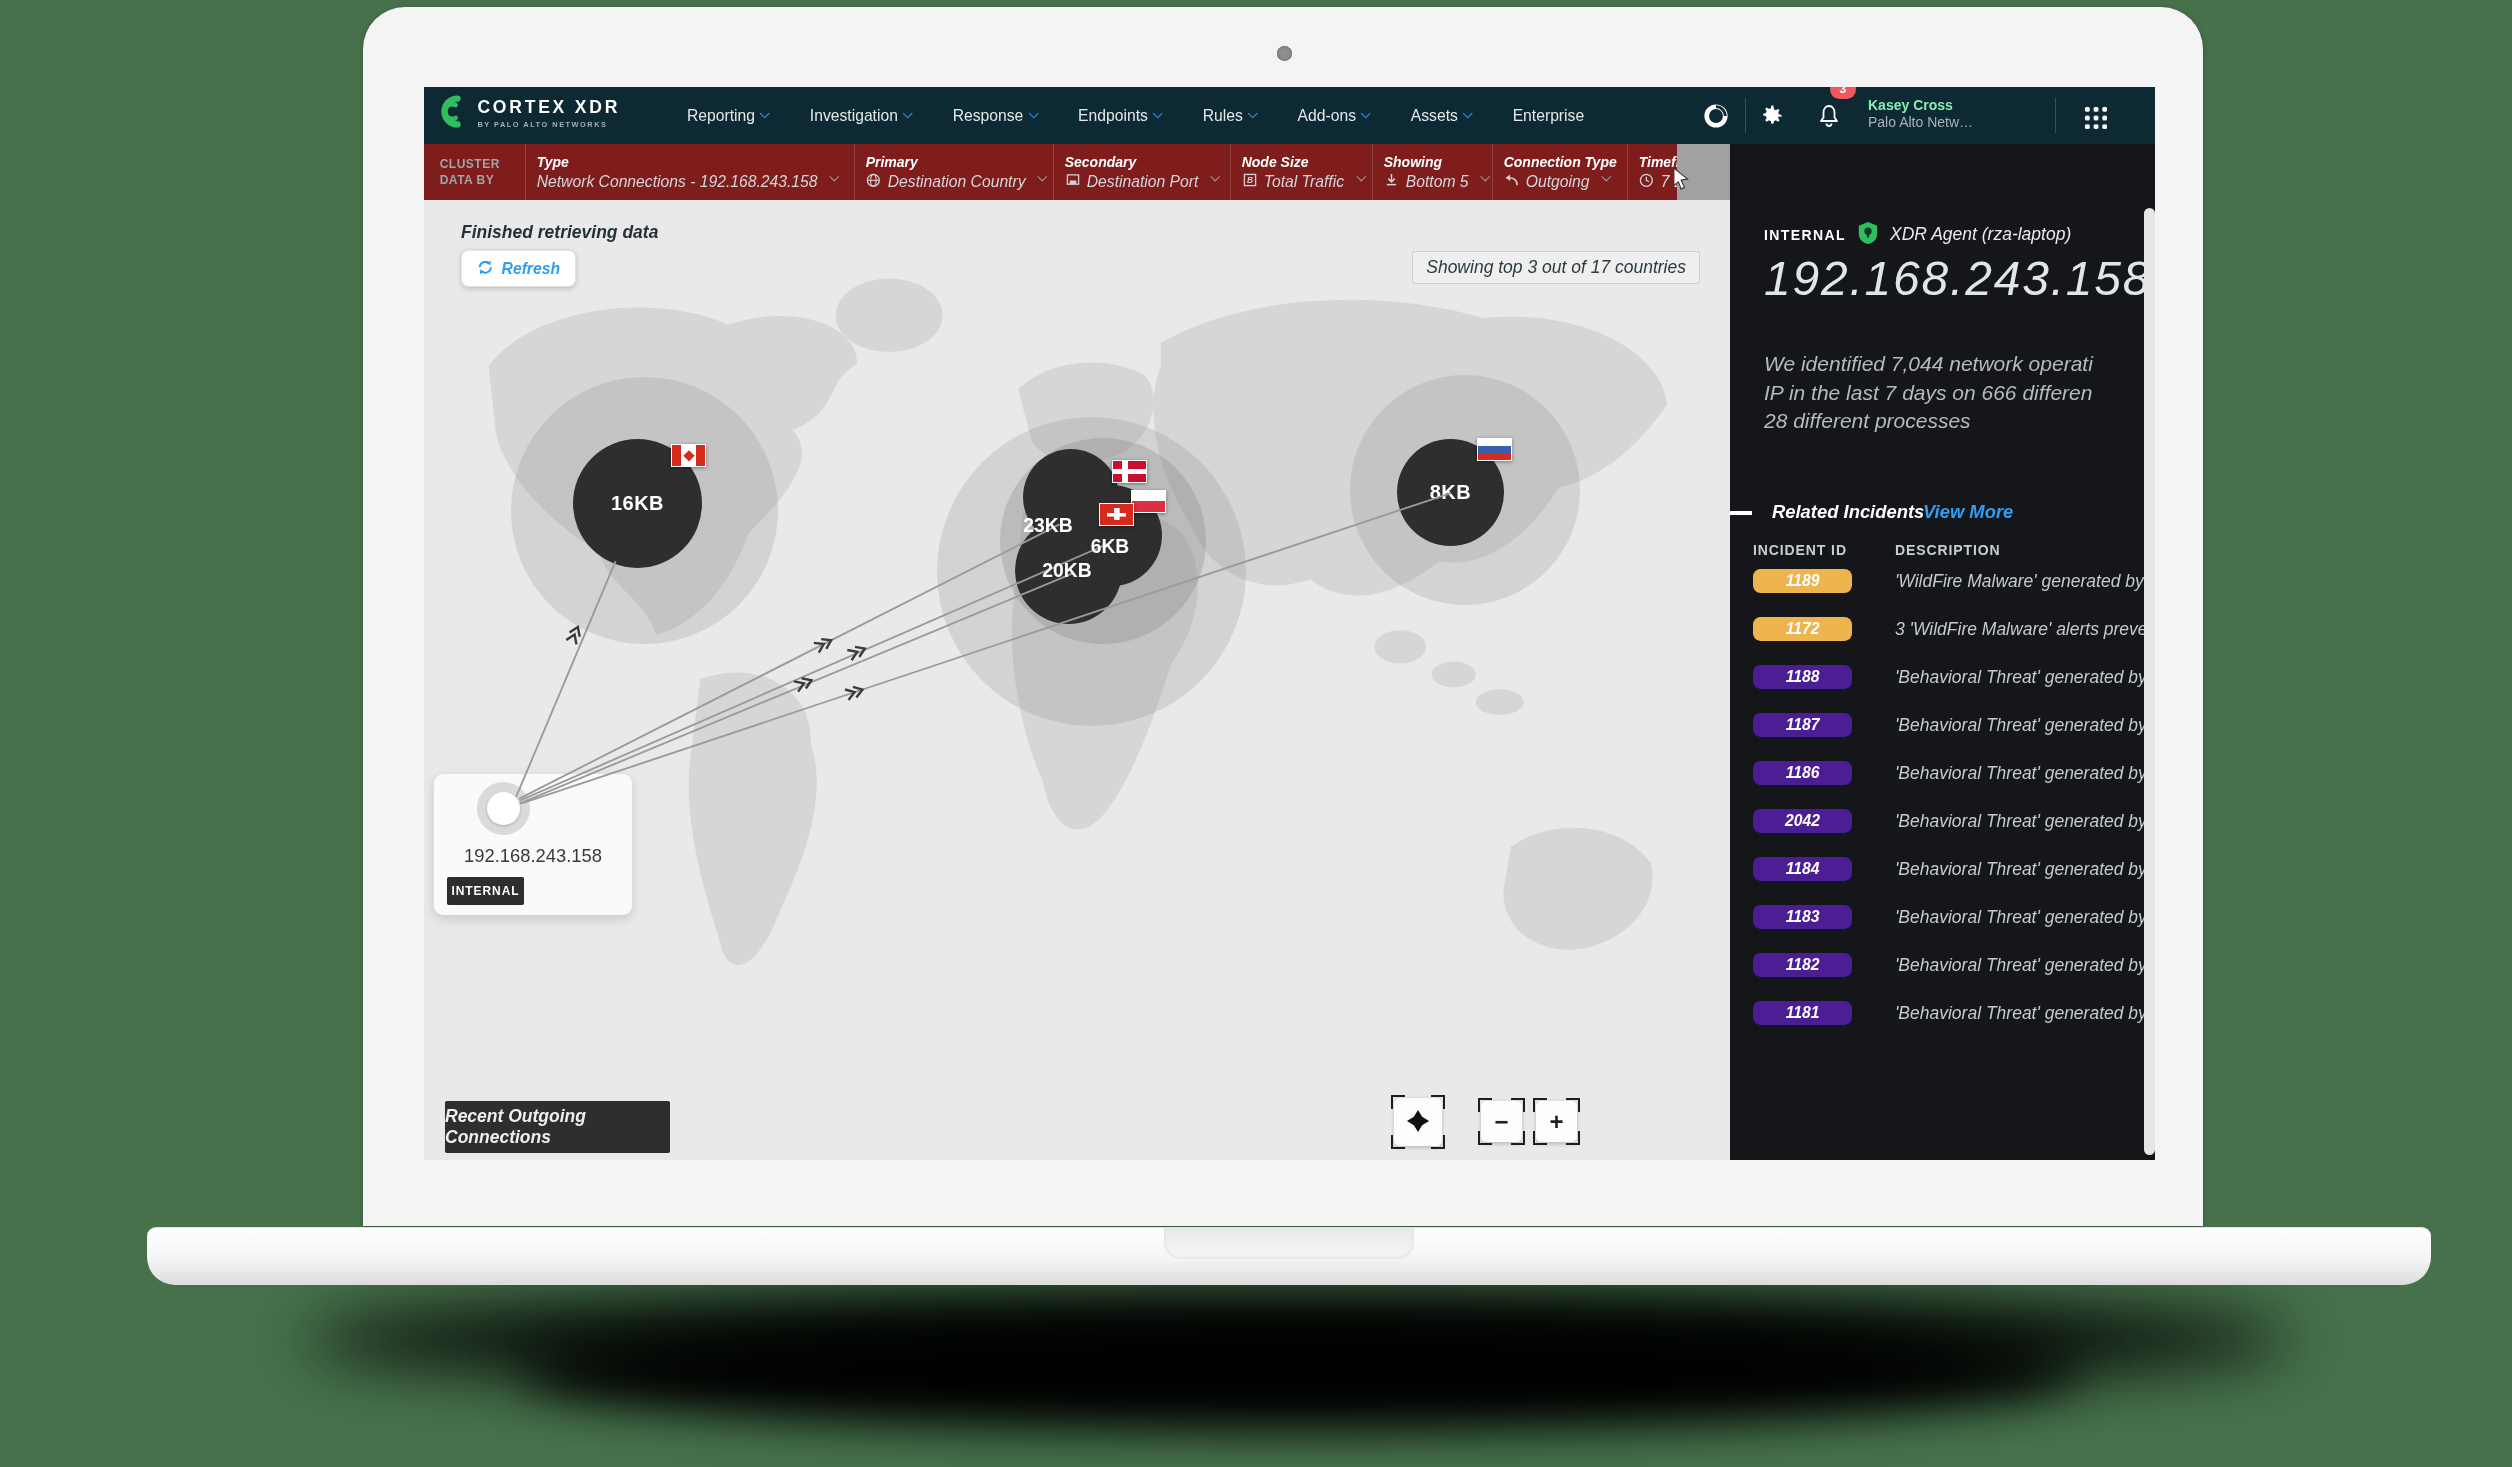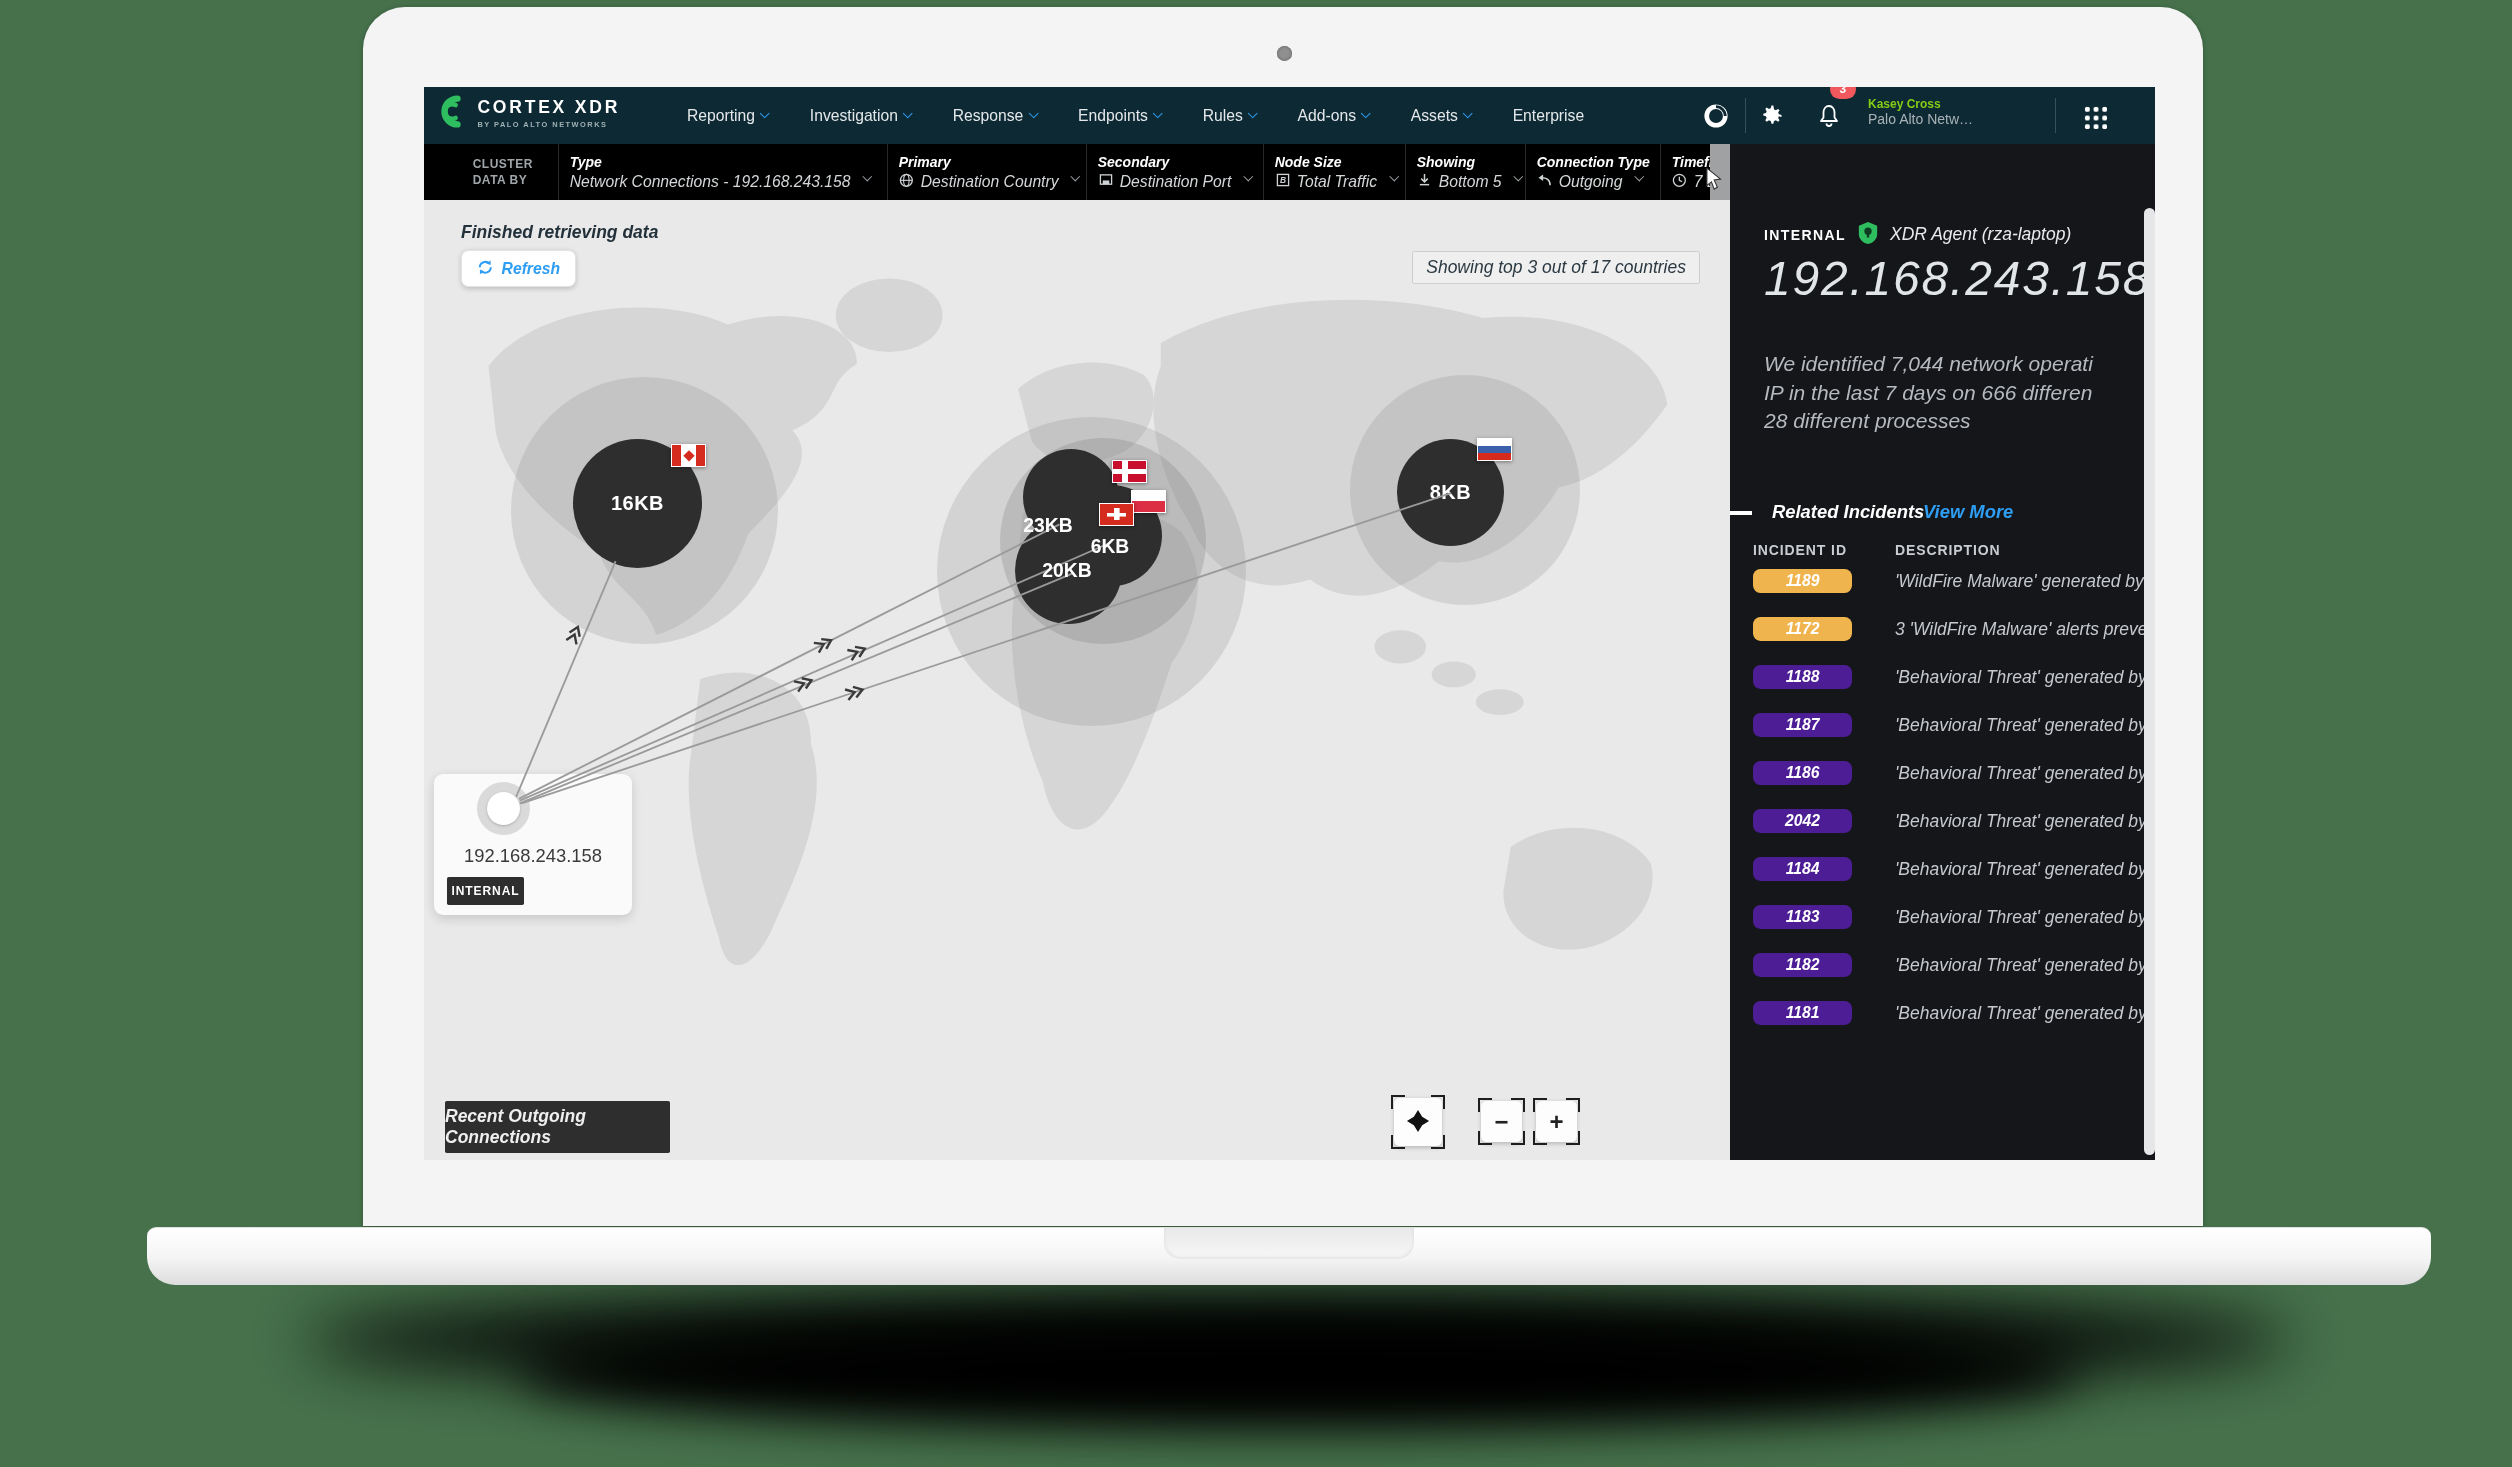--- a/index.html
+++ b/index.html
@@ -23,26 +23,26 @@
   .brand-name{color:#fff;font-size:17.5px;font-weight:bold;letter-spacing:2.8px;}
   .brand-sub{color:#9fb0b5;font-size:7.4px;font-weight:bold;letter-spacing:1.5px;margin-top:1.8px;}
   .menu{position:absolute;left:263px;top:0;height:57px;display:flex;align-items:center;gap:41px;}
   .menu-item{color:#e4e8ea;font-size:15.7px;white-space:nowrap;cursor:pointer;}
   .chev{display:inline-block;width:6.4px;height:6.4px;border-right:1.8px solid #2e9df4;border-bottom:1.8px solid #2e9df4;transform:rotate(45deg);margin-left:6.4px;vertical-align:2.8px;}
   .chev.gray{border-color:#9fa5a9;width:5.5px;height:5.5px;vertical-align:1.8px;margin-left:7.4px;}
   .nav-ico{position:absolute;top:0;height:57px;display:flex;align-items:center;justify-content:center;}
   .nav-sep{position:absolute;top:11px;width:0.9px;height:35px;background:rgba(255,255,255,.18);}
   .bell-badge{position:absolute;right:-9.2px;top:-7.4px;min-width:19.3px;height:19.3px;border-radius:10px;background:#f0585e;color:#fff;font-size:12px;font-weight:bold;display:flex;align-items:center;justify-content:center;padding:0 3.7px;}
   .user{position:absolute;left:1444px;top:10px;line-height:1.2;}
-  .user-name{color:#84cc16;font-size:12px;font-weight:bold;}
+  .user-name{color:#86efac;font-size:14px;font-weight:bold;}
   .user-org{color:#a9b2b6;font-size:14px;}
   .grid-ico{position:absolute;left:1659px;top:17.5px;width:24px;height:24px;background-image:radial-gradient(#fff 2.4px,transparent 2.9px);background-size:8.7px 8.7px;background-position:0 0;cursor:pointer;}
 
   
-  .toolbar{position:absolute;left:0;top:57px;width:1306px;height:56px;background:#000000;display:flex;align-items:stretch;padding-left:33px;}
+  .toolbar{position:absolute;left:0;top:57px;width:1306px;height:56px;background:#7f1d1d;display:flex;align-items:stretch;}
   .cluster-label{width:85px;display:flex;flex-direction:column;justify-content:center;padding-left:15.7px;color:#9fa5a9;font-size:12px;font-weight:bold;letter-spacing:0.5px;line-height:1.35;}
   .tsec{display:flex;flex-direction:column;justify-content:center;padding-left:11px;border-left:0.9px solid rgba(255,255,255,.16);}
   .tsec .lab{font-style:italic;font-weight:bold;color:#fff;font-size:14px;}
   .tsec .val{display:flex;align-items:flex-start;gap:6.4px;color:#d4d7d9;font-style:italic;font-size:15.7px;margin-top:3px;white-space:nowrap;cursor:pointer;}
   .ticon{display:inline-flex;width:15.7px;height:15.7px;align-items:center;justify-content:center;color:#cfd3d5;}
   .w-type{width:317px;} .w-pri{width:187px;} .w-sec{width:165px;} .w-node{width:130px;} .w-show{width:108px;} .w-conn{width:123px;} .w-time{flex:1;}
   .tool-grayrect{position:absolute;right:0;top:0;width:53px;height:56px;background:#9fa1a3;}
   .cursor-arrow{position:absolute;right:37px;top:24px;z-index:5;}
 
   

